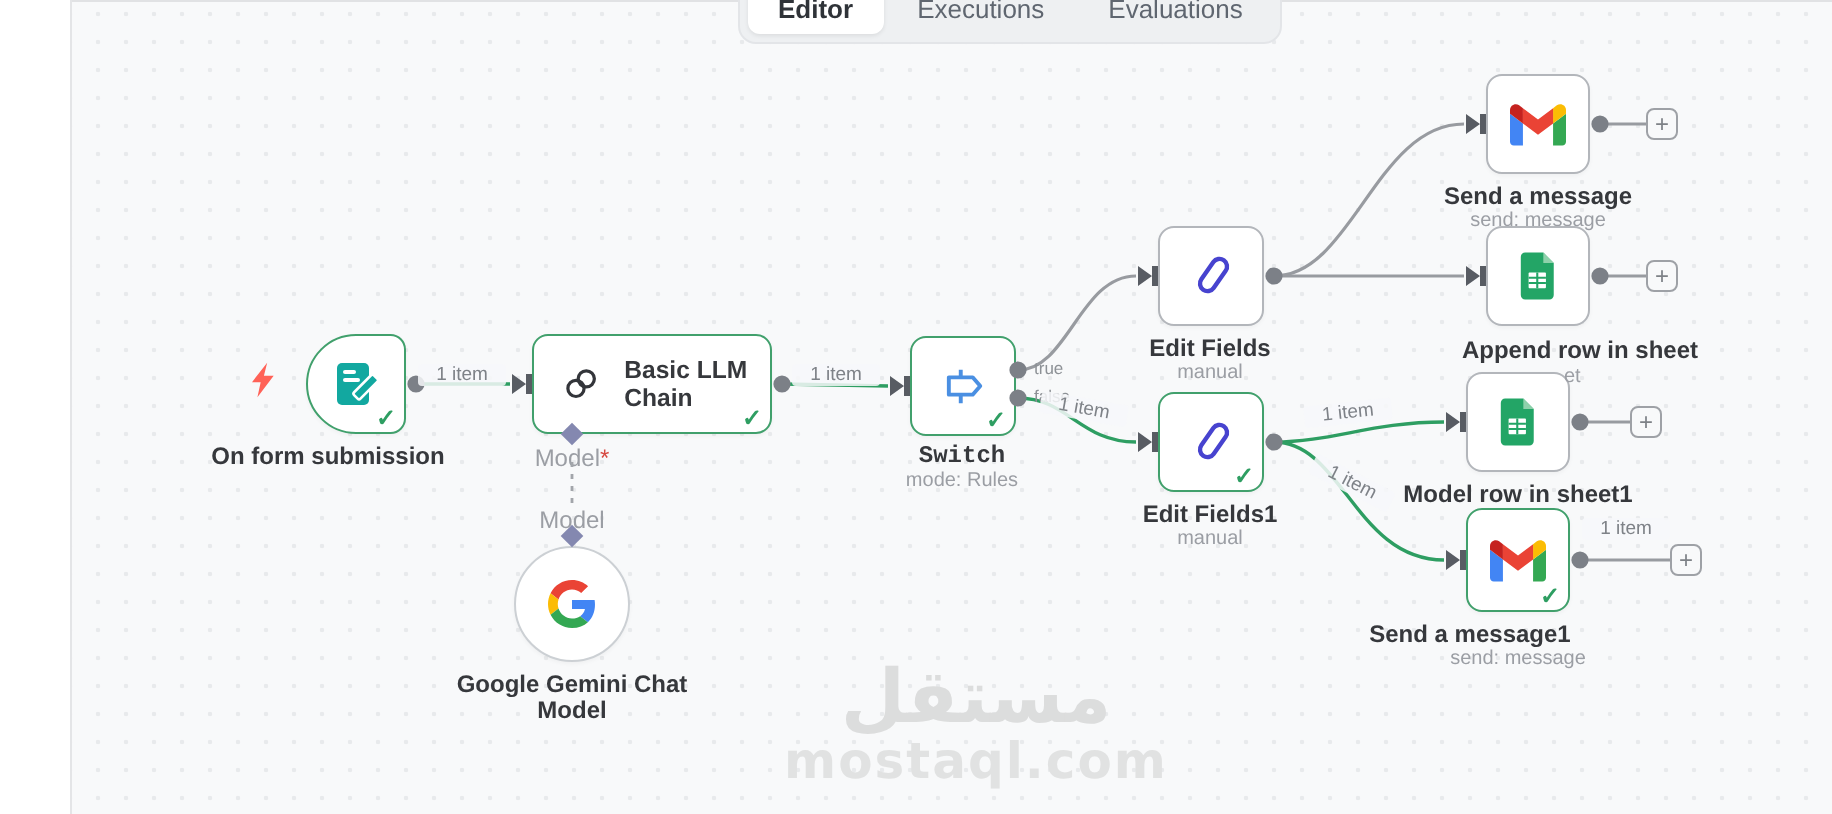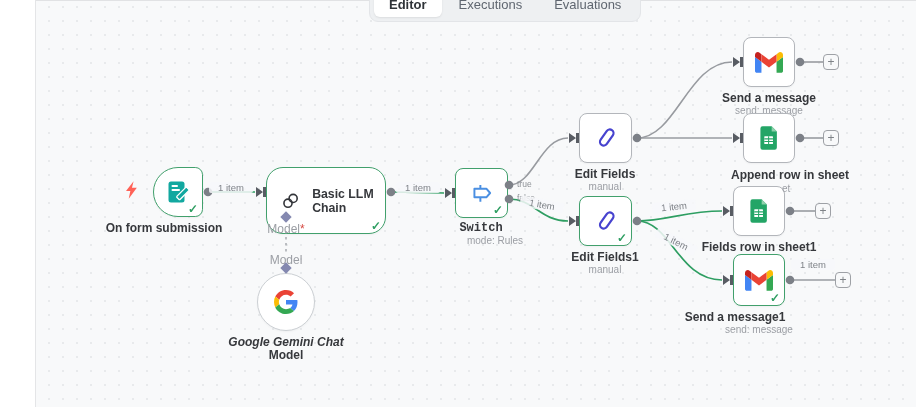--- a/index.html
+++ b/index.html
@@ -118,51 +118,51 @@
       <rect x="6.5" y="6" width="6.5" height="2" rx="1" fill="#fff"></rect>
       <rect x="6.5" y="10" width="8.5" height="2" rx="1" fill="#fff"></rect>
       <g transform="rotate(45 17 15)">
           <rect x="15" y="7" width="4.5" height="14" rx="1" fill="#12a8a0" stroke="#fff" stroke-width="1.3"></rect>
         </g>
     </svg>
     <span class="check">✓</span>
   </div>
   <div class="ntitle" style="left:56px;top:221px;">On form submission</div>
 
-  <div class="node wide" style="left:238px;top:167px;width:120px;height:67px;border-radius:17px;">
+  <div class="node wide" style="left:238px;top:167px;width:120px;height:50px;">
     <svg width="26" height="26" viewBox="0 0 26 26" fill="none" stroke="#33353a" stroke-width="2.2">
       <circle cx="9.5" cy="16" r="5.5"></circle>
         <circle cx="16.5" cy="9.5" r="5.5"></circle>
     </svg>
     <span class="wide-title">Basic LLM Chain</span>
     <span class="check">✓</span>
   </div>
   <div class="mlabel" style="left:228px;top:222px;"><span>Model</span><span class="req">*</span></div>
   <div class="mlabel" style="left:228px;top:253px;">Model</div>
 
   <div class="node circle" style="left:229px;top:273px;width:58px;height:58px;">
     <svg width="24" height="24" viewBox="0 0 48 48">
       <path fill="#EA4335" d="M24 9.5c3.54 0 6.71 1.22 9.21 3.6l6.85-6.85C35.9 2.38 30.47 0 24 0 14.62 0 6.51 5.38 2.56 13.22l7.98 6.19C12.43 13.72 17.74 9.5 24 9.5z"></path>
       <path fill="#4285F4" d="M46.98 24.55c0-1.57-.15-3.09-.38-4.55H24v9.02h12.94c-.58 2.96-2.26 5.48-4.78 7.18l7.73 6c4.51-4.18 7.09-10.36 7.09-17.65z"></path>
       <path fill="#FBBC05" d="M10.53 28.59c-.48-1.45-.76-2.99-.76-4.59s.27-3.14.76-4.59l-7.98-6.19C.92 16.46 0 20.12 0 24c0 3.88.92 7.54 2.56 10.78l7.97-6.19z"></path>
       <path fill="#34A853" d="M24 48c6.48 0 11.93-2.13 15.89-5.81l-7.73-6c-2.15 1.45-4.92 2.3-8.16 2.3-6.26 0-11.57-4.22-13.47-9.91l-7.98 6.19C6.51 42.62 14.62 48 24 48z"></path>
     </svg>
   </div>
-  <div class="ntitle" style="left:178px;top:335px;font-style:italic;">Google Gemini Chat</div>
+  <div class="ntitle" style="left:178px;top:335px;">Google Gemini Chat</div>
   <div class="ntitle" style="left:178px;top:348px;">Model</div>
 
   <div class="node" style="left:427px;top:168px;width:53px;height:50px;">
     <svg width="26" height="26" viewBox="0 0 24 24">
       <path d="M5 8 h11 l3.5 4 L16 16 H5 Z" fill="none" stroke="#4a8fe2" stroke-width="1.8" stroke-linejoin="round"></path>
       <path d="M10.5 16 v4 M10.5 4.5 v3.5" stroke="#4a8fe2" stroke-width="1.8"></path>
     </svg>
     <span class="check">✓</span>
   </div>
   <div class="ntitle" style="left:373px;top:221px;font-family:Liberation Mono, monospace;">Switch</div>
-  <div class="nsub" style="left:387px;top:235px;">mode: Rules</div>
+  <div class="nsub" style="left:373px;top:235px;">mode: Rules</div>
   <div class="plabel" style="left:489px;top:180px;">true</div>
   <div class="plabel" style="left:489px;top:194px;">false</div>
 
   <div class="node grey" style="left:551px;top:113px;width:53px;height:50px;">
     <svg width="26" height="26" viewBox="0 0 26 26">
       <rect x="10" y="3.5" width="7.5" height="18" rx="3.75" transform="rotate(35 13.75 12.5)" fill="none" stroke="#4743cf" stroke-width="2.2"></rect>
     </svg>
   </div>
   <div class="ntitle" style="left:497px;top:167px;">Edit Fields</div>
   <div class="nsub" style="left:497px;top:181px;">manual</div>
@@ -202,21 +202,21 @@
   <div class="plus" style="left:795px;top:130px;">+</div>
 
   <div class="node grey" style="left:705px;top:186px;width:52px;height:50px;">
     <svg width="21" height="26" viewBox="0 0 24 30">
       <path d="M4 1.5h10.5l6 6V26a2.5 2.5 0 0 1-2.5 2.5H4A2.5 2.5 0 0 1 1.5 26V4A2.5 2.5 0 0 1 4 1.5z" fill="#23a566"></path>
       <path d="M14.5 1.5l6 6h-6z" fill="#8ed1ab"></path>
       <rect x="6" y="13" width="10" height="9" fill="#fff" rx="0.5"></rect>
       <path d="M6 16h10M6 19h10M11 13v9" stroke="#23a566" stroke-width="1.2" fill="none"></path>
     </svg>
   </div>
-  <div class="ntitle" style="left:651px;top:240px;">Fields row in sheet1</div>
+  <div class="ntitle" style="left:651px;top:240px;">Model row in sheet1</div>
   <div class="plus" style="left:787px;top:203px;">+</div>
 
   <div class="node" style="left:705px;top:254px;width:52px;height:52px;">
     <svg width="28" height="22" viewBox="0 0 52 40">
       <path fill="#4285f4" d="M3.5 40h8.5V19.5L0 10.5V36.5C0 38.4 1.6 40 3.5 40z"></path>
       <path fill="#34a853" d="M40 40h8.5c1.9 0 3.5-1.6 3.5-3.5v-26L40 19.5z"></path>
       <path fill="#fbbc04" d="M40 19.5l12-9V7c0-4.4-5-6.9-8.5-4.3L40 5.4z"></path>
       <path fill="#c5221f" d="M0 10.5l12 9V5.4L8.5 2.7C5 .1 0 2.6 0 7z"></path>
       <path fill="#ea4335" d="M12 5.4v14.1l14 10.5 14-10.5V5.4L26 15.9z"></path>
     </svg>
@@ -226,13 +226,17 @@
   <div class="nsub" style="left:651px;top:324px;">send: message</div>
   <div class="plus" style="left:807px;top:272px;">+</div>
 
   <div class="elabel" style="left:181px;top:182px;">1 item</div>
   <div class="elabel" style="left:368px;top:182px;">1 item</div>
   <div class="elabel" style="left:492px;top:199px;transform:rotate(10deg);">1 item</div>
   <div class="elabel" style="left:624px;top:201px;transform:rotate(-6deg);">1 item</div>
   <div class="elabel" style="left:626px;top:236px;transform:rotate(27deg);">1 item</div>
   <div class="elabel" style="left:763px;top:259px;">1 item</div>
 
+  <div class="wm">
+    <div class="wm-ar">مستقل</div>
+    <div class="wm-en">mostaql.com</div>
+  </div>
 </div>
 
 </body></html>

